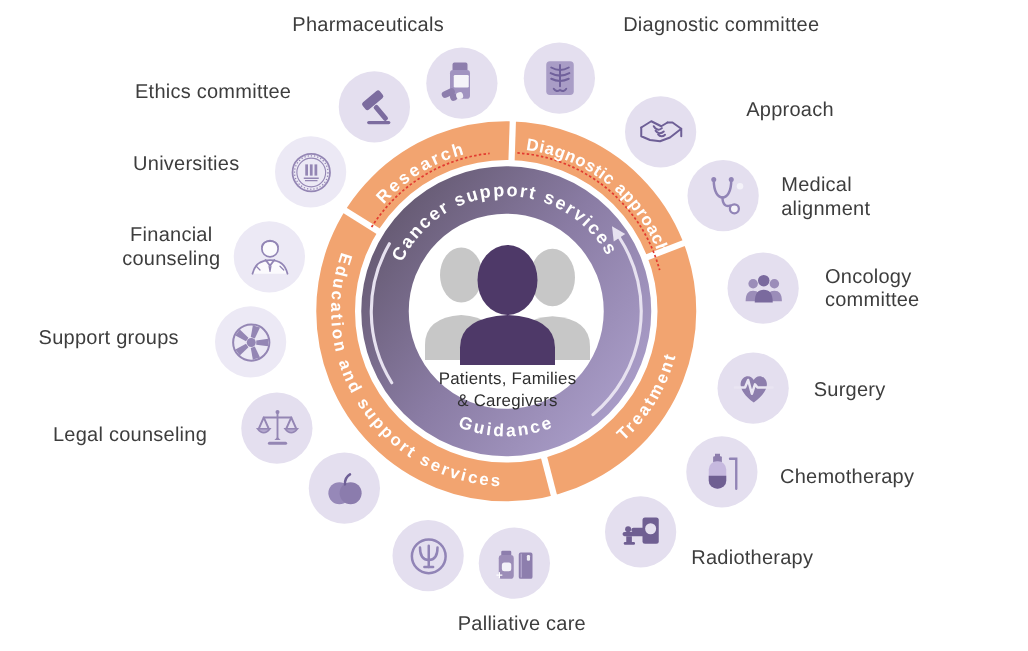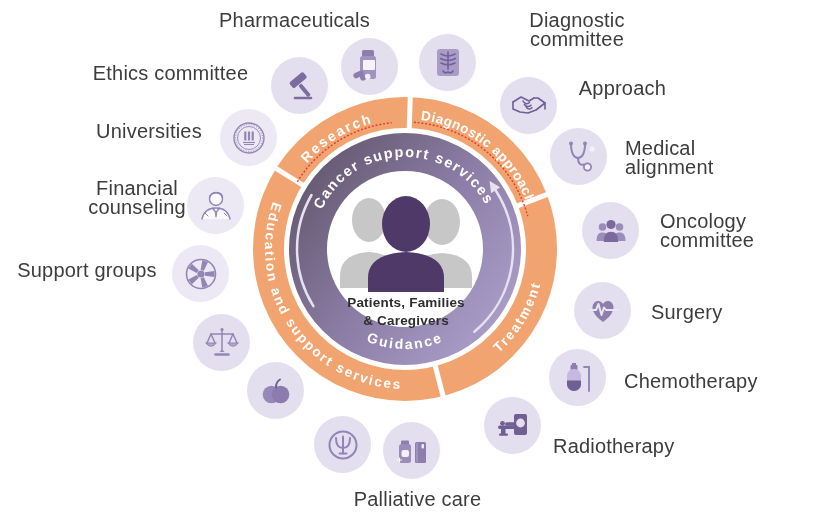--- a/index.html
+++ b/index.html
@@ -8,26 +8,26 @@
     font-family:"Liberation Sans",sans-serif;background:#ffffff;
   }
   #ring-svg{position:absolute;left:0;top:0;}
   .ring-seg-text{fill:#ffffff;font-weight:bold;font-family:"Liberation Sans",sans-serif;}
   .sat-circle{
     position:absolute;width:57px;height:57px;border-radius:50%;
     background:#E4DFEF;display:flex;align-items:center;justify-content:center;
   }
   .sat-circle.lighter{background:#ECE9F5;}
   .sat-label{
-    position:absolute;font-size:20px;color:#3D3D3D;letter-spacing:0.2px;
+    position:absolute;font-size:16px;color:#3D3D3D;letter-spacing:0.2px;
     line-height:19px;
   }
   .center-text{
     position:absolute;left:325px;top:294px;width:162px;text-align:center;
-    font-size:13.5px;font-weight:bold;color:#2E2E2E;line-height:18px;letter-spacing:0.2px;
+    font-size:13.5px;font-weight:normal;color:#2E2E2E;line-height:18px;letter-spacing:0.2px;
   }
 </style>
 </head>
 <body>
 
 <div id="stage">
 
   <svg id="ring-svg" width="822" height="521" viewBox="0 0 822 521">
     <defs>
       <linearGradient id="purpleGrad" gradientUnits="userSpaceOnUse" x1="295" y1="150" x2="525" y2="330">
@@ -306,24 +306,25 @@
       </g>
       <rect x="23" y="11" width="11" height="21" rx="1.5" fill="#8D7EAD"></rect>
       <line x1="25" y1="12" x2="25" y2="31" stroke="#B4A8CE" stroke-width="1"></line>
       <rect x="29.5" y="13" width="2.5" height="4.5" rx="1" fill="#EFEDF5"></rect>
     </svg>
   </div>
 
   <div class="sat-label" style="left:212px;top:11px;width:165px;text-align:center">Pharmaceuticals</div>
   <div class="sat-label" style="left:487px;top:11px;width:180px;text-align:center">Diagnostic committee</div>
   <div class="sat-label" style="left:83px;top:64px;width:175px;text-align:center">Ethics committee</div>
-  <div class="sat-label" style="left:556px;top:79px;width:110px;text-align:right">Approach</div>
+  <div class="sat-label" style="left:577px;top:79px;width:110px;text-align:center">Approach</div>
   <div class="sat-label" style="left:93px;top:122px;width:112px;text-align:center">Universities</div>
   <div class="sat-label" style="left:72px;top:179px;width:130px;text-align:center">Financial counseling</div>
   <div class="sat-label" style="left:625px;top:139px;width:95px;text-align:left">Medical alignment</div>
   <div class="sat-label" style="left:660px;top:212px;width:110px;text-align:left">Oncology committee</div>
   <div class="sat-label" style="left:2px;top:261px;width:170px;text-align:center">Support groups</div>
   <div class="sat-label" style="left:651px;top:303px;width:90px;text-align:left">Surgery</div>
+  <div class="sat-label" style="left:20px;top:339px;width:168px;text-align:center">Legal counseling</div>
   <div class="sat-label" style="left:624px;top:372px;width:150px;text-align:left">Chemotherapy</div>
   <div class="sat-label" style="left:553px;top:437px;width:130px;text-align:left">Radiotherapy</div>
   <div class="sat-label" style="left:350px;top:490px;width:135px;text-align:center">Palliative care</div>
 
 </div>
 
 </body></html>

